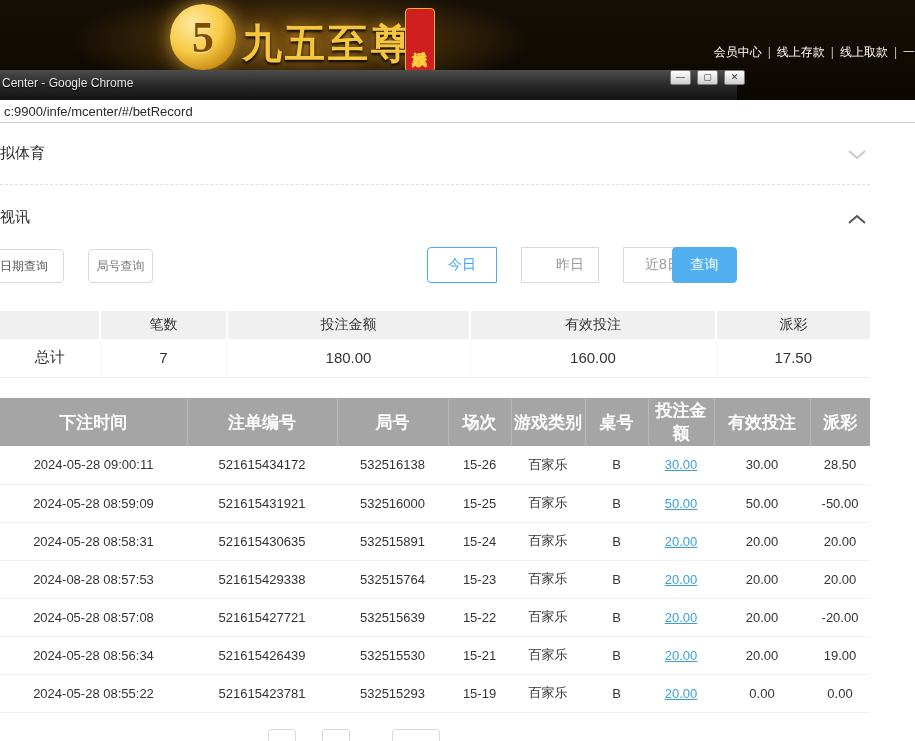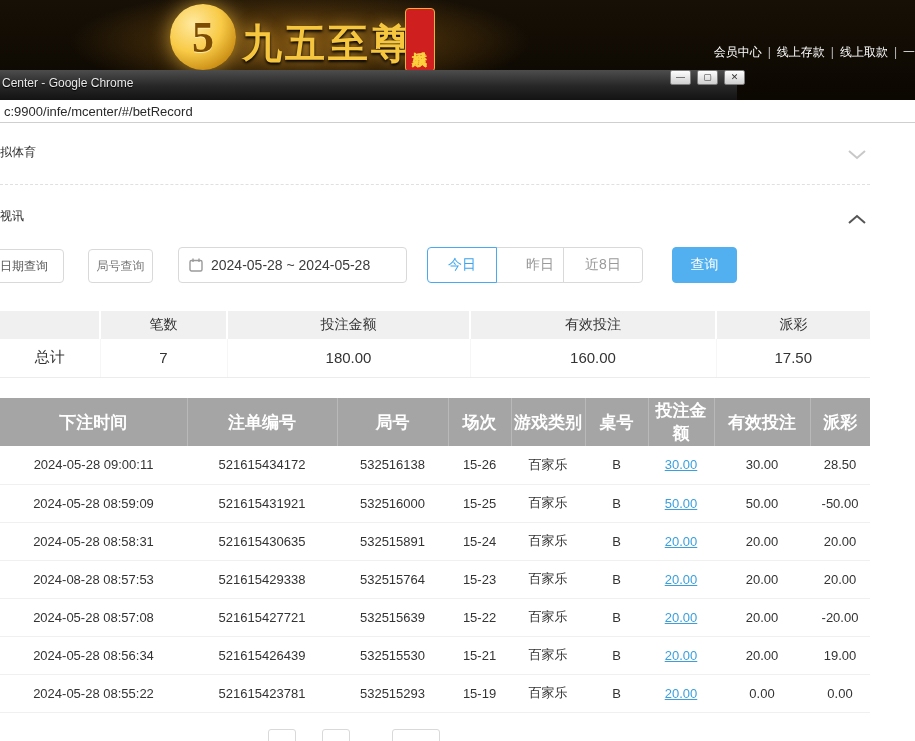--- a/index.html
+++ b/index.html
@@ -31,44 +31,44 @@
   .title-text{position:absolute;left:2px;top:6px;color:#e9e9e9;font-size:12px;text-shadow:0 1px 1px #000;}
   .win-controls{position:absolute;right:-8px;top:0;display:flex;gap:6px;}
   .win-btn{width:21px;height:15px;background:linear-gradient(#fefefe,#cfcfcf);border:1px solid #7b7b7b;
     border-radius:2px;font-size:9px;line-height:13px;text-align:center;color:#333;cursor:pointer;}
   .urlbar{position:absolute;left:0;top:100px;width:915px;height:23px;background:#fff;
     border-bottom:1px solid #cfcfcf;display:flex;align-items:center;padding-left:4px;
     font-size:13px;color:#2a2a2a;}
 
   
   .page{position:absolute;left:0;top:123px;width:915px;height:618px;background:#fff;}
-  .section-label{position:absolute;left:0;font-size:12px;color:#2e2e2e;cursor:pointer;}
+  .section-label{position:absolute;left:0;font-size:15px;color:#2e2e2e;cursor:pointer;}
   .sports-label{top:21px;}
   .video-label{top:85px;font-family:Liberation Serif, serif;}
   .chev{position:absolute;left:848px;cursor:pointer;}
   .chev-down{top:23px;}
   .chev-up{top:87px;}
   .divider{position:absolute;left:0;top:61px;width:870px;border-top:1px dashed #e0e0e0;}
 
   
   .btn{display:flex;align-items:center;justify-content:center;background:#fff;border:1px solid #d9d9d9;
     border-radius:4px;cursor:pointer;color:#555;}
   .date-query-btn{position:absolute;left:-16px;top:126px;width:80px;height:34px;font-size:12px;}
   .round-query-btn{position:absolute;left:88px;top:126px;width:65px;height:34px;font-size:12px;color:#777;}
   .date-input{position:absolute;left:178px;top:124px;width:229px;height:36px;border:1px solid #d9d9d9;
     border-radius:4px;display:flex;align-items:center;padding-left:10px;font-size:14px;color:#3c3c3c;cursor:text;background:#fff;}
   .date-input svg{margin-right:8px;}
-  .day-group{position:absolute;left:427px;top:124px;display:flex;}
+  .day-group{position:absolute;left:427px;top:124px;display:flex;gap:25px;}
   .day-btn{height:36px;border:1px solid #d9d9d9;background:#fff;display:flex;align-items:center;justify-content:center;
     font-size:14px;color:#999;cursor:pointer;margin-left:-1px;}
   .day-btn.first{border-radius:4px 0 0 4px;margin-left:0;}
   .day-btn.last{border-radius:0 4px 4px 0;}
   .day-btn.active{border-color:#49aaf0;color:#3ba4ef;z-index:2;}
   .w-today{width:70px;}
-  .w-yest{width:68px;padding-left:20px;}
+  .w-yest{width:78px;padding-left:20px;}
   .w-last8{width:80px;}
   .search-btn{position:absolute;left:672px;top:124px;width:65px;height:36px;background:#52b0f0;border:1px solid #52b0f0;
     border-radius:4px;color:#fff;font-size:14px;display:flex;align-items:center;justify-content:center;cursor:pointer;}
 
   
   table{border-collapse:collapse;table-layout:fixed;width:870px;}
   .summary-table{position:absolute;left:0;top:188px;}
   .summary-table th{background:#f0f0f0;height:28px;font-size:14px;font-weight:normal;color:#333;
     border-right:2px solid #fff;text-align:center;}
   .summary-table th:last-child{border-right:none;}
@@ -131,28 +131,20 @@
 
     <div class="section-label video-label">视讯</div>
     <div class="chev chev-up">
       <svg width="18" height="10" viewBox="0 0 18 10">
           <polyline points="1,9 9,2 17,9" fill="none" stroke="#555" stroke-width="2"></polyline>
         </svg>
     </div>
 
     <div class="btn date-query-btn">日期查询</div>
     <div class="btn round-query-btn">局号查询</div>
-    <div class="date-input">
-      <svg width="14" height="14" viewBox="0 0 14 14">
-        <rect x="1" y="2.5" width="12" height="10.5" rx="1.5" fill="none" stroke="#9a9a9a" stroke-width="1.4"></rect>
-        <line x1="4" y1="0.5" x2="4" y2="4" stroke="#9a9a9a" stroke-width="1.4"></line>
-        <line x1="10" y1="0.5" x2="10" y2="4" stroke="#9a9a9a" stroke-width="1.4"></line>
-      </svg>
-      <span>2024-05-28 ~ 2024-05-28</span>
-    </div>
     <div class="day-group">
       <div class="day-btn first active w-today">今日</div>
       <div class="day-btn w-yest">昨日</div>
       <div class="day-btn last w-last8">近8日</div>
     </div>
     <div class="search-btn">查询</div>
 
     <table class="summary-table">
       <colgroup>
           <col style="width:100px">

